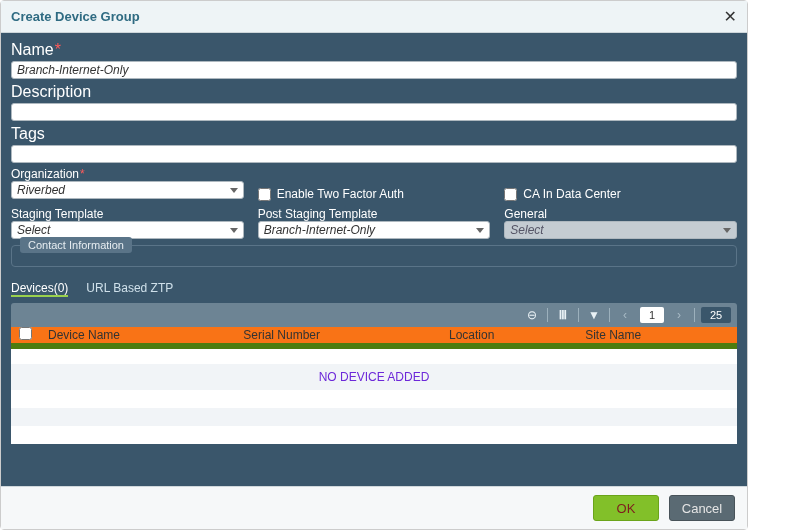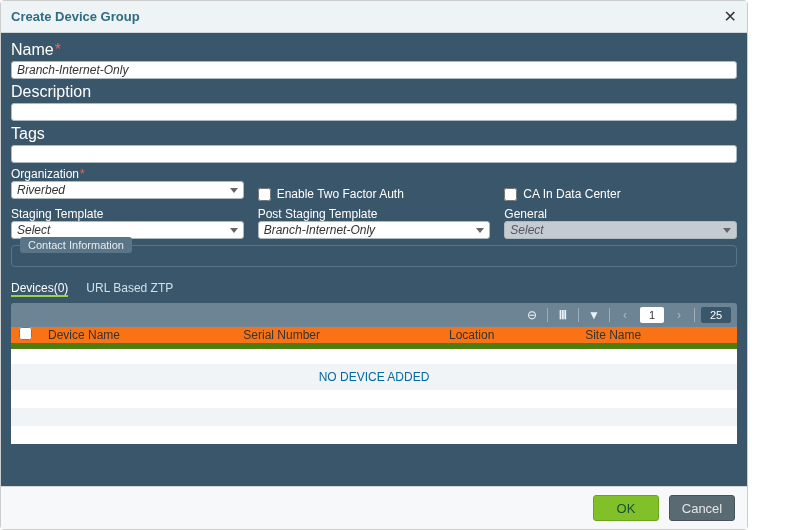--- a/index.html
+++ b/index.html
@@ -36,24 +36,24 @@
   .toolbar { display: flex; justify-content: flex-end; align-items: center; gap: 6px; background: #6d8494; height: 24px; padding: 0 6px; border-radius: 3px 3px 0 0; }
   .tb-icon { color: #eaf2f6; cursor: pointer; width: 18px; text-align: center; font-size: 12px; }
   .tb-sep { width: 1px; height: 14px; background: #9cb0bc; }
   .pagebox { width: 24px; height: 16px; background: #fff; color: #333; text-align: center; border-radius: 2px; font-size: 11px; display:flex;align-items:center;justify-content:center; }
   .sizebox { width: 30px; height: 16px; background: #3a566b; color: #fff; border-radius: 2px; text-align: center; font-size: 11px; display:flex;align-items:center;justify-content:center;gap:2px; }
   .table { width: 100%; border-collapse: collapse; background: #fff; color: #333; }
   .table th { background: #f97316; text-align: left; font-weight: 400; font-size: 12px; padding: 0 8px; border-bottom: 6px solid #4d7c0f; }
   .table th:first-child, .table td:first-child { width: 26px; text-align: center; }
   .table tbody tr { height: 18px; }
   .table tbody tr:nth-child(even) { background: #f1f4f7; }
-  .nodev td { text-align: center; color: #0369a1; font-size: 12px; padding: 6px 0; }
+  .nodev td { text-align: center; color: #6d28d9; font-size: 12px; padding: 6px 0; }
   .footer { display: flex; justify-content: flex-end; gap: 10px; padding: 8px 12px; background: #f6f8f9; border-top: 1px solid #d0d8dc; }
   .btn { height: 26px; min-width: 66px; border-radius: 3px; font-size: 13px; cursor: pointer; border: 1px solid; }
-  .btn-ok { background: #82c029; border-color: #6aa41a; color: #14532d; margin-left: 29px; }
+  .btn-ok { background: #82c029; border-color: #6aa41a; color: #7f1d1d; margin-left: 29px; }
   .btn-cancel { background: #5a6a73; border-color: #485359; color: #e5e5e5; }
 </style>
 </head>
 <body>
 
 <div class="modal">
 
   <div class="titlebar">
     <span>Create Device Group</span>
     <span class="close">✕</span>

